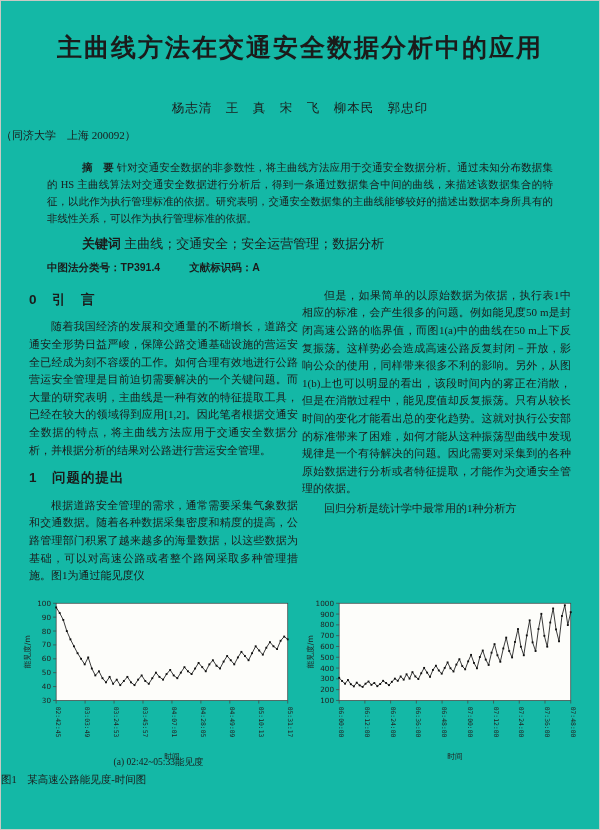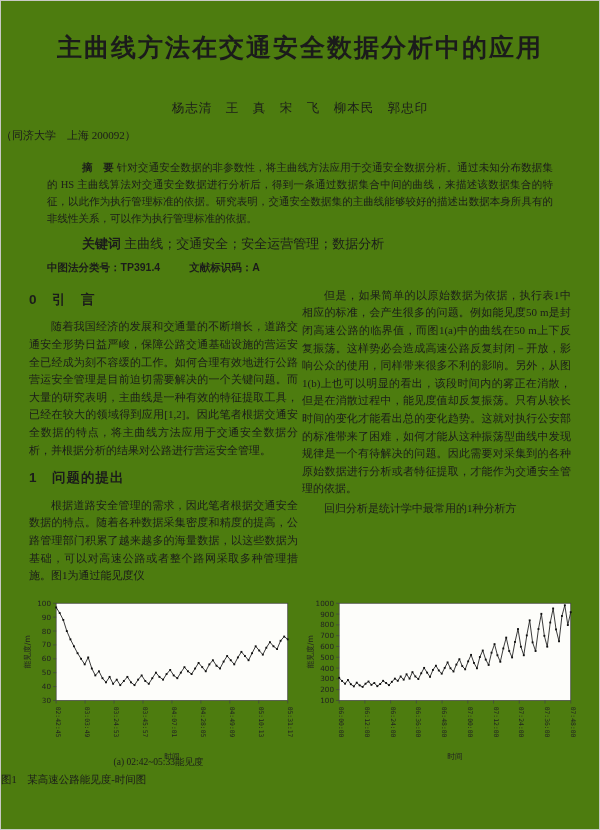--- a/index.html
+++ b/index.html
@@ -1,17 +1,17 @@
 <!DOCTYPE html>
 <html><head>
 <meta charset="utf-8">
 <style>
   html,body{margin:0;padding:0;background:#d8d8d4;}
   .page{
-    width:600px;height:830px;margin:0 auto;background:#4d7c0f;
+    width:600px;height:830px;margin:0 auto;background:#14b8a6;
     font-family:"Liberation Serif","DejaVu Serif",serif;color:#1b1b1b;
     box-sizing:border-box;overflow:hidden;position:relative;
     border:1px solid #c9c9c4;
   }
   .title{
     text-align:center;font-size:25px;font-weight:700;letter-spacing:2px;
     padding-top:30px;font-family:"Liberation Serif","DejaVu Serif",serif;
   }
   .authors{text-align:center;font-size:12.5px;margin-top:36px;letter-spacing:1px;}
   .affiliation{text-align:left;font-size:11px;margin-top:11px;}
@@ -65,21 +65,21 @@
   <div class="clc">
     <span>中图法分类号：TP391.4</span><span class="gap"></span>
     <span>文献标识码：A</span>
   </div>
 
   <div class="columns">
     <div class="col">
       <div class="sec-heading first">0　引　言</div>
       <p class="para">随着我国经济的发展和交通量的不断增长，道路交通安全形势日益严峻，保障公路交通基础设施的营运安全已经成为刻不容缓的工作。如何合理有效地进行公路营运安全管理是目前迫切需要解决的一个关键问题。而大量的研究表明，主曲线是一种有效的特征提取工具，已经在较大的领域得到应用[1,2]。因此笔者根据交通安全数据的特点，将主曲线方法应用于交通安全数据分析，并根据分析的结果对公路进行营运安全管理。</p>
       <div class="sec-heading">1　问题的提出</div>
-      <p class="para">根据道路安全管理的需求，因此笔者根据交通安全数据的特点。随着各种数据采集密度和精度的提高，公路管理部门积累了越来越多的海量数据，以这些数据为基础，可以对高速公路或者整个路网采取多种管理措施。图1为通过能见度仪</p>
+      <p class="para">根据道路安全管理的需求，通常需要采集气象数据和交通数据。随着各种数据采集密度和精度的提高，公路管理部门积累了越来越多的海量数据，以这些数据为基础，可以对高速公路或者整个路网采取多种管理措施。图1为通过能见度仪</p>
     </div>
     <div class="col">
       <p class="para">但是，如果简单的以原始数据为依据，执行表1中相应的标准，会产生很多的问题。例如能见度50 m是封闭高速公路的临界值，而图1(a)中的曲线在50 m上下反复振荡。这样势必会造成高速公路反复封闭－开放，影响公众的使用，同样带来很多不利的影响。另外，从图1(b)上也可以明显的看出，该段时间内的雾正在消散，但是在消散过程中，能见度值却反复振荡。只有从较长时间的变化才能看出总的变化趋势。这就对执行公安部的标准带来了困难，如何才能从这种振荡型曲线中发现规律是一个有待解决的问题。因此需要对采集到的各种原始数据进行分析或者特征提取，才能作为交通安全管理的依据。</p>
       <p class="para">回归分析是统计学中最常用的1种分析方</p>
     </div>
   </div>
 
   <div class="figure-area">
     <div class="chart-block">
       <div>

